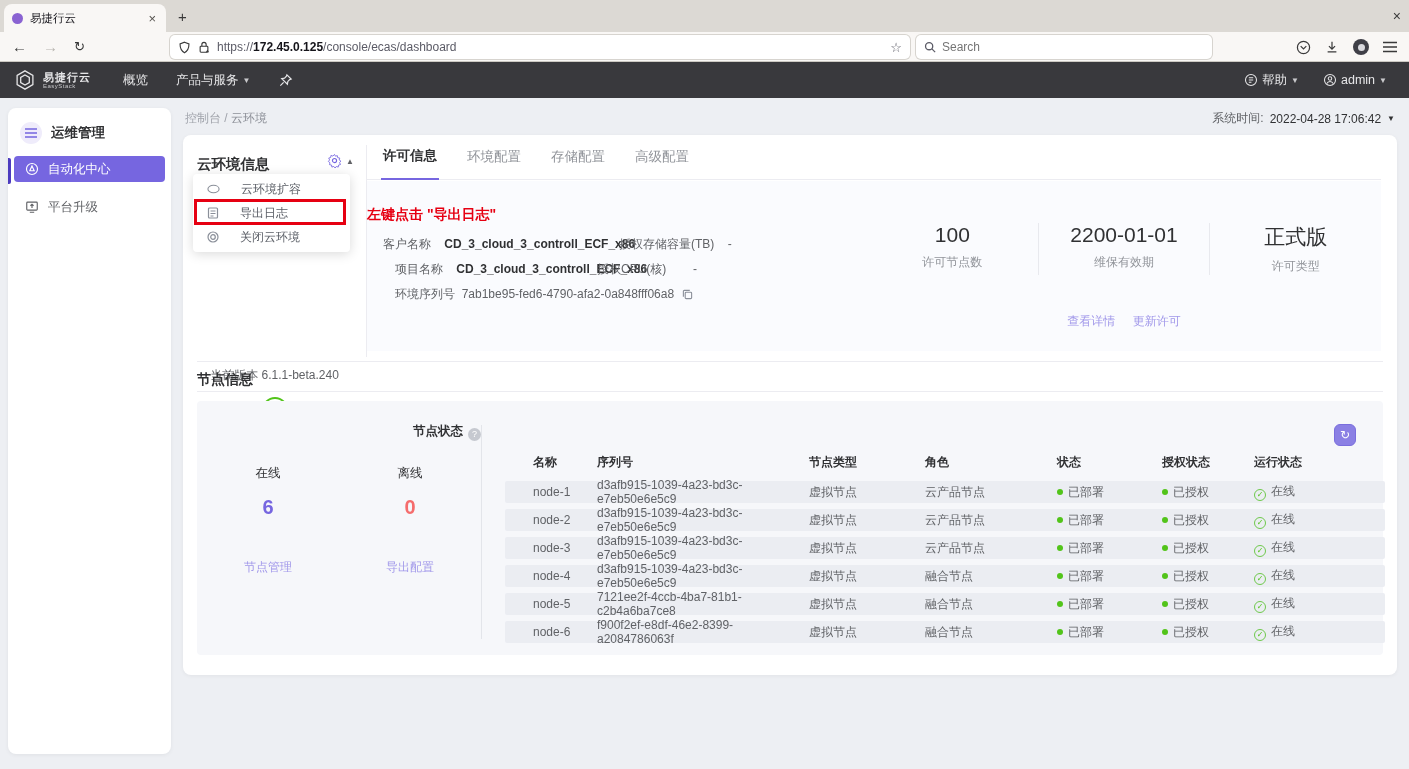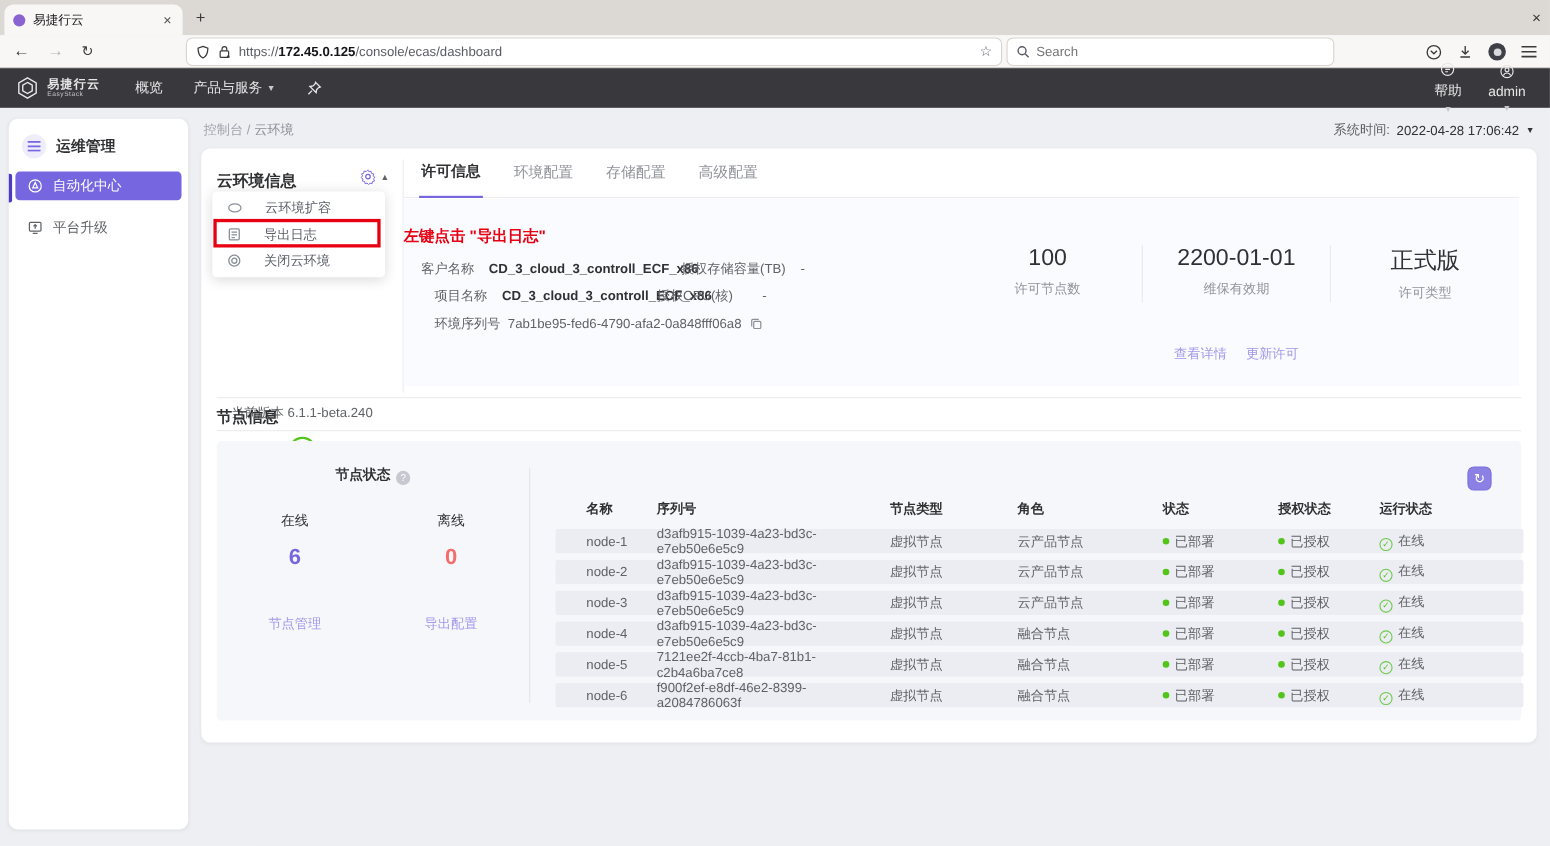--- a/index.html
+++ b/index.html
@@ -39,21 +39,21 @@
   
   .appnav { position:absolute; top:62px; left:0; width:100%; height:36px; background:#39393d;
             display:flex; align-items:center; color:#e6e6e8; }
   .brand { display:flex; align-items:center; gap:7px; padding:0 18px 0 14px; }
   .brand-text { line-height:1; }
   .brand-name { font-size:11px; font-weight:bold; letter-spacing:1px; }
   .brand-sub { font-size:6px; color:#c9c9cc; letter-spacing:.5px; }
   .appnav-item { font-size:12.5px; padding:0 14px; display:flex; align-items:center; gap:4px; }
   .caret { font-size:8px; color:#c9c9cc; }
   .appnav-right { margin-left:auto; display:flex; align-items:center; gap:8px; padding-right:14px; }
-  .appnav-right .appnav-item { padding:0 8px;flex-direction:column; }
+  .appnav-right .appnav-item { padding:0 8px; }
 
   
   .page { position:absolute; top:98px; left:0; width:1409px; height:671px; }
 
   .breadcrumb { position:absolute; left:185px; top:12px; font-size:12px; color:#a0a3ab; }
   .breadcrumb .cur { color:#8c8f97; }
   .systime { position:absolute; right:14px; top:12px; font-size:12px; color:#303133;
              display:flex; align-items:center; gap:6px; }
   .systime .lbl { color:#606266; }
   .systime .caret-d { font-size:8px; color:#303133; }
@@ -95,21 +95,21 @@
   .stat .val { font-size:21px; color:#303133; }
   .stat .lab { font-size:12px; color:#909399; margin-top:7px; }
   .lic-links { position:absolute; left:500px; top:132px; width:514px; text-align:center; }
   .lic-links span { color:#a299ea; font-size:12px; margin:0 7px; }
 
   .h-divider { position:absolute; left:14px; right:14px; top:226px; height:1px; background:#ececf1; }
   .node-title { position:absolute; left:14px; top:236px; font-size:14px; font-weight:bold; }
   .h-divider2 { position:absolute; left:14px; right:14px; top:256px; height:1px; background:#ececf1; }
 
   .node-panel { position:absolute; left:14px; top:266px; width:1186px; height:254px; background:#f6f7fa; border-radius:4px; }
-  .ns-title { position:absolute; left:0; top:22px; width:284px; text-align:center; font-size:12.5px;
+  .ns-title { position:absolute; left:0; top:22px; width:284px; text-align:right; font-size:12.5px;
               font-weight:bold; color:#303133; }
   .q-ic { display:inline-flex; width:13px; height:13px; border-radius:50%; background:#c6c9d0; color:#fff;
           font-size:9px; align-items:center; justify-content:center; vertical-align:-2px; margin-left:5px; font-weight:normal; }
   .ns-cols { position:absolute; left:0; top:64px; width:284px; display:flex; }
   .ns-col { flex:1; text-align:center; }
   .ns-col .nl { font-size:12.5px; color:#303133; }
   .ns-col .nv { font-size:20px; font-weight:bold; margin-top:14px; }
   .nv.online { color:#7666e0; } .nv.offline { color:#f56c6c; }
   .ns-links { position:absolute; left:0; top:158px; width:284px; display:flex; }
   .ns-links span { flex:1; text-align:center; color:#a299ea; font-size:12px; }

